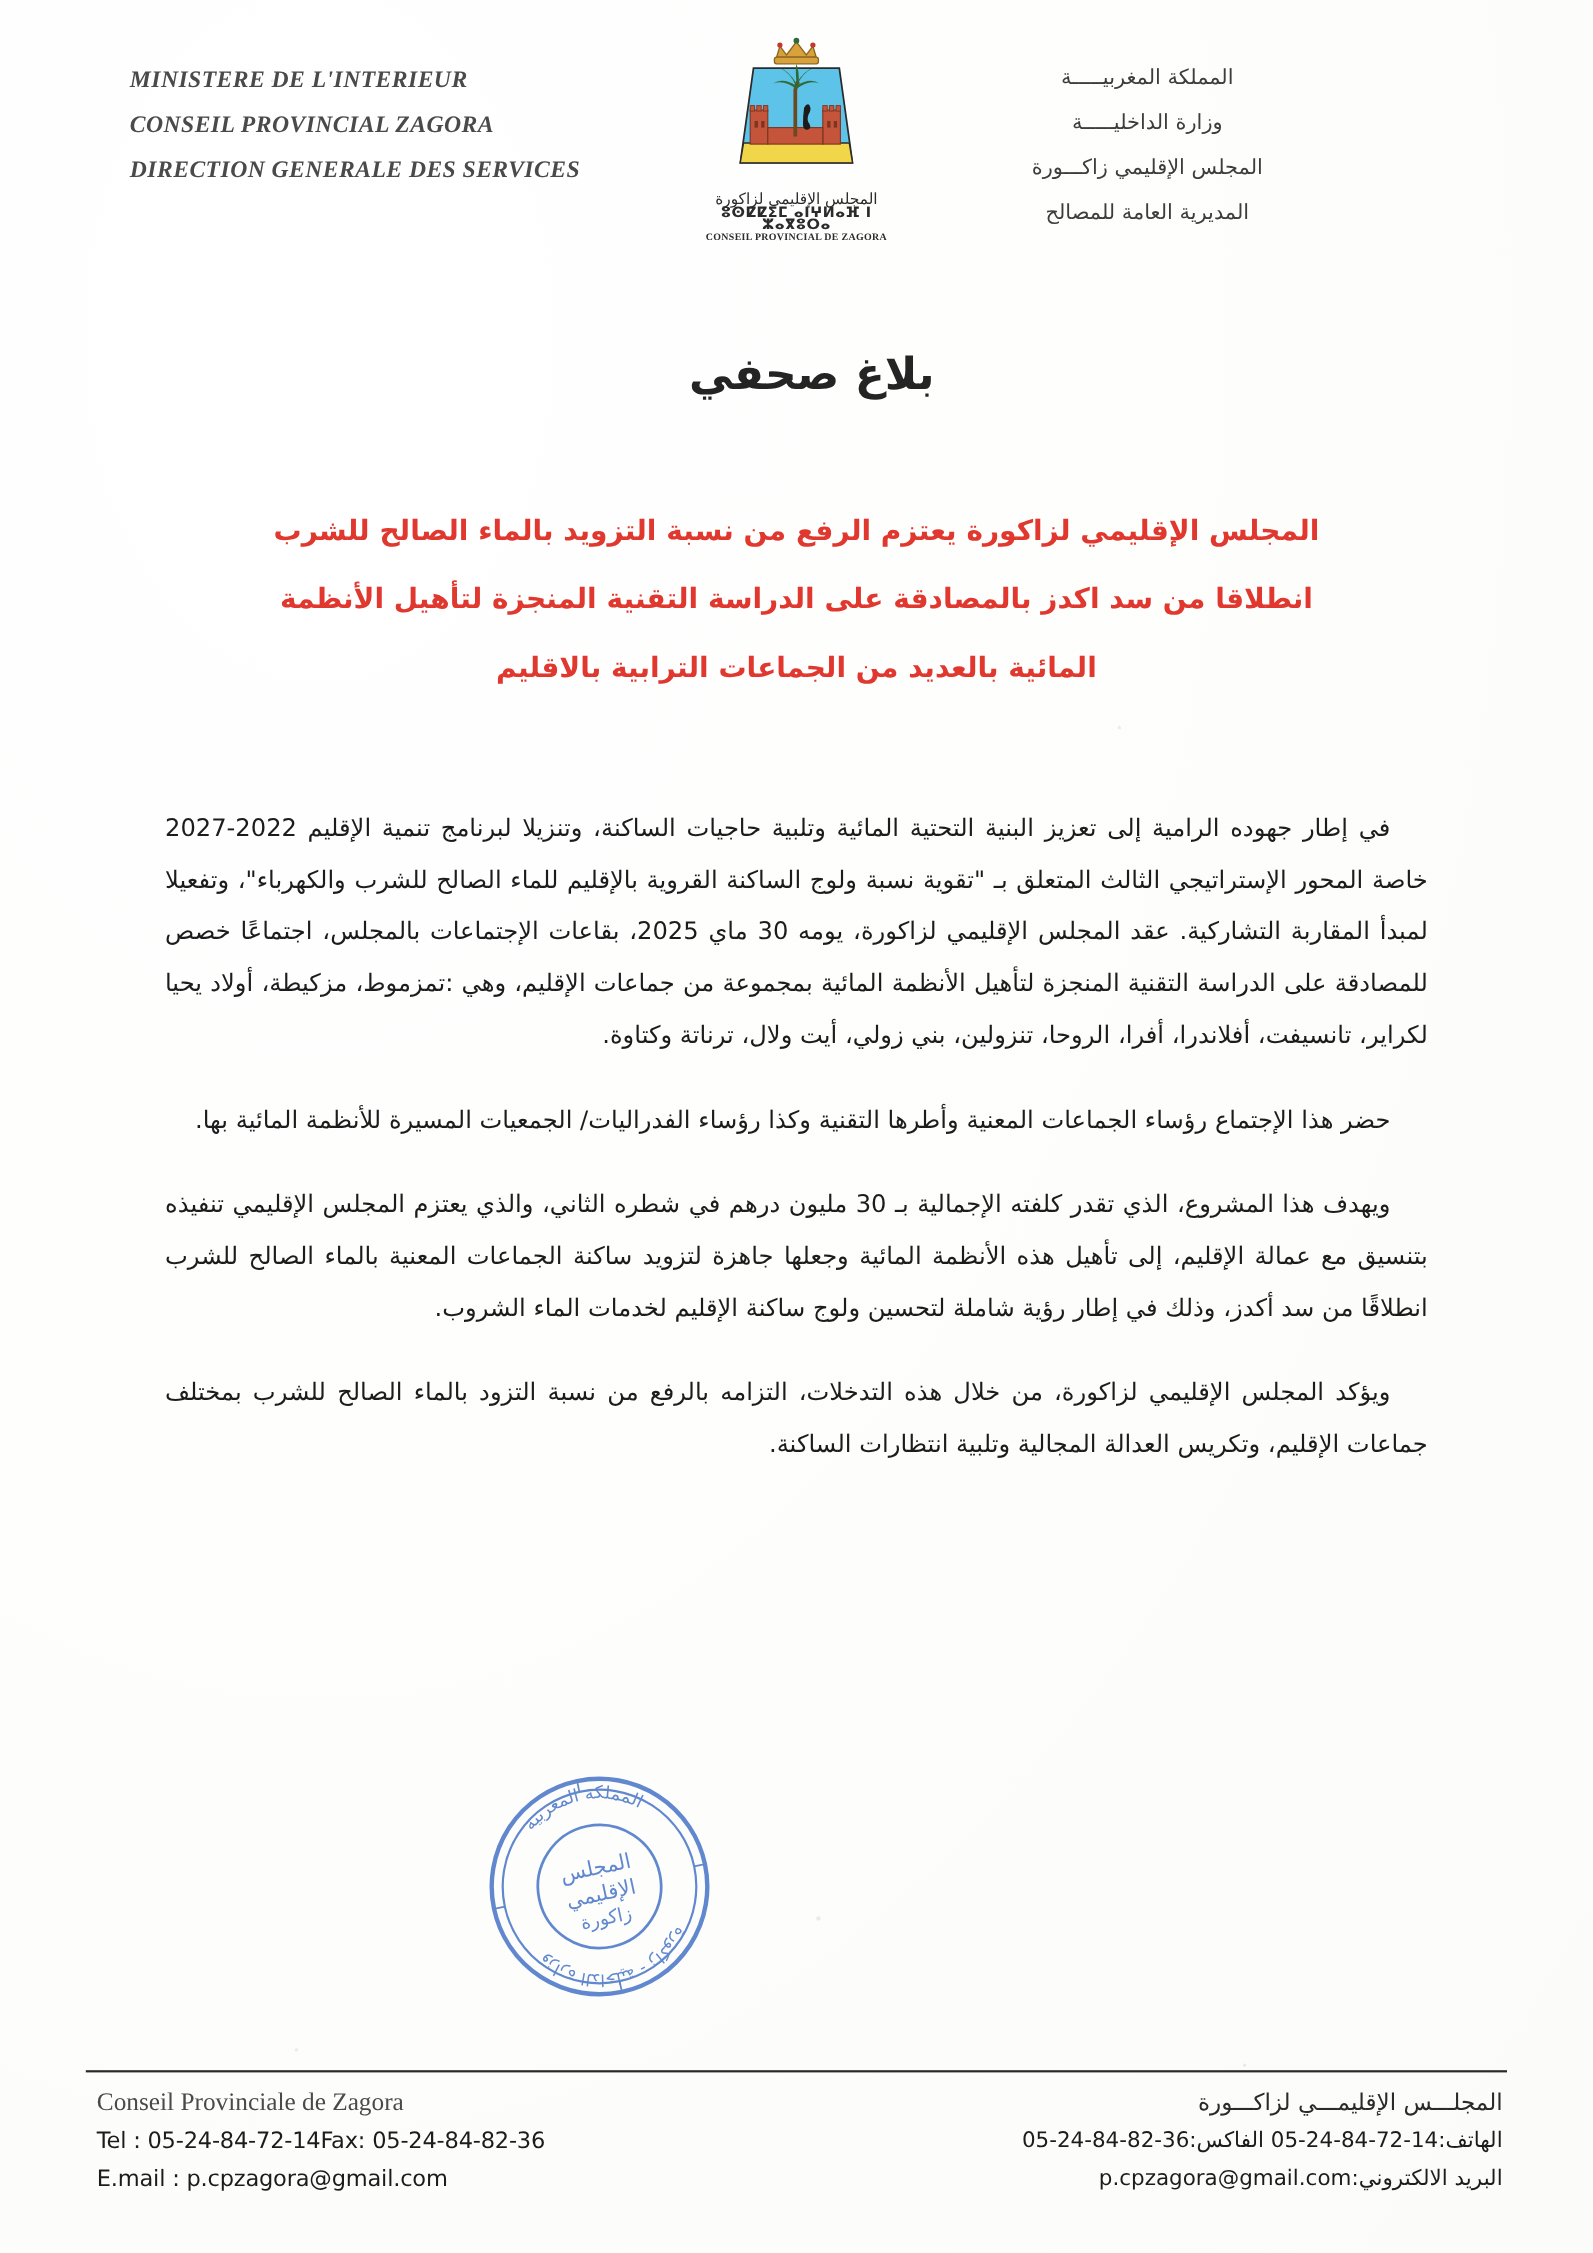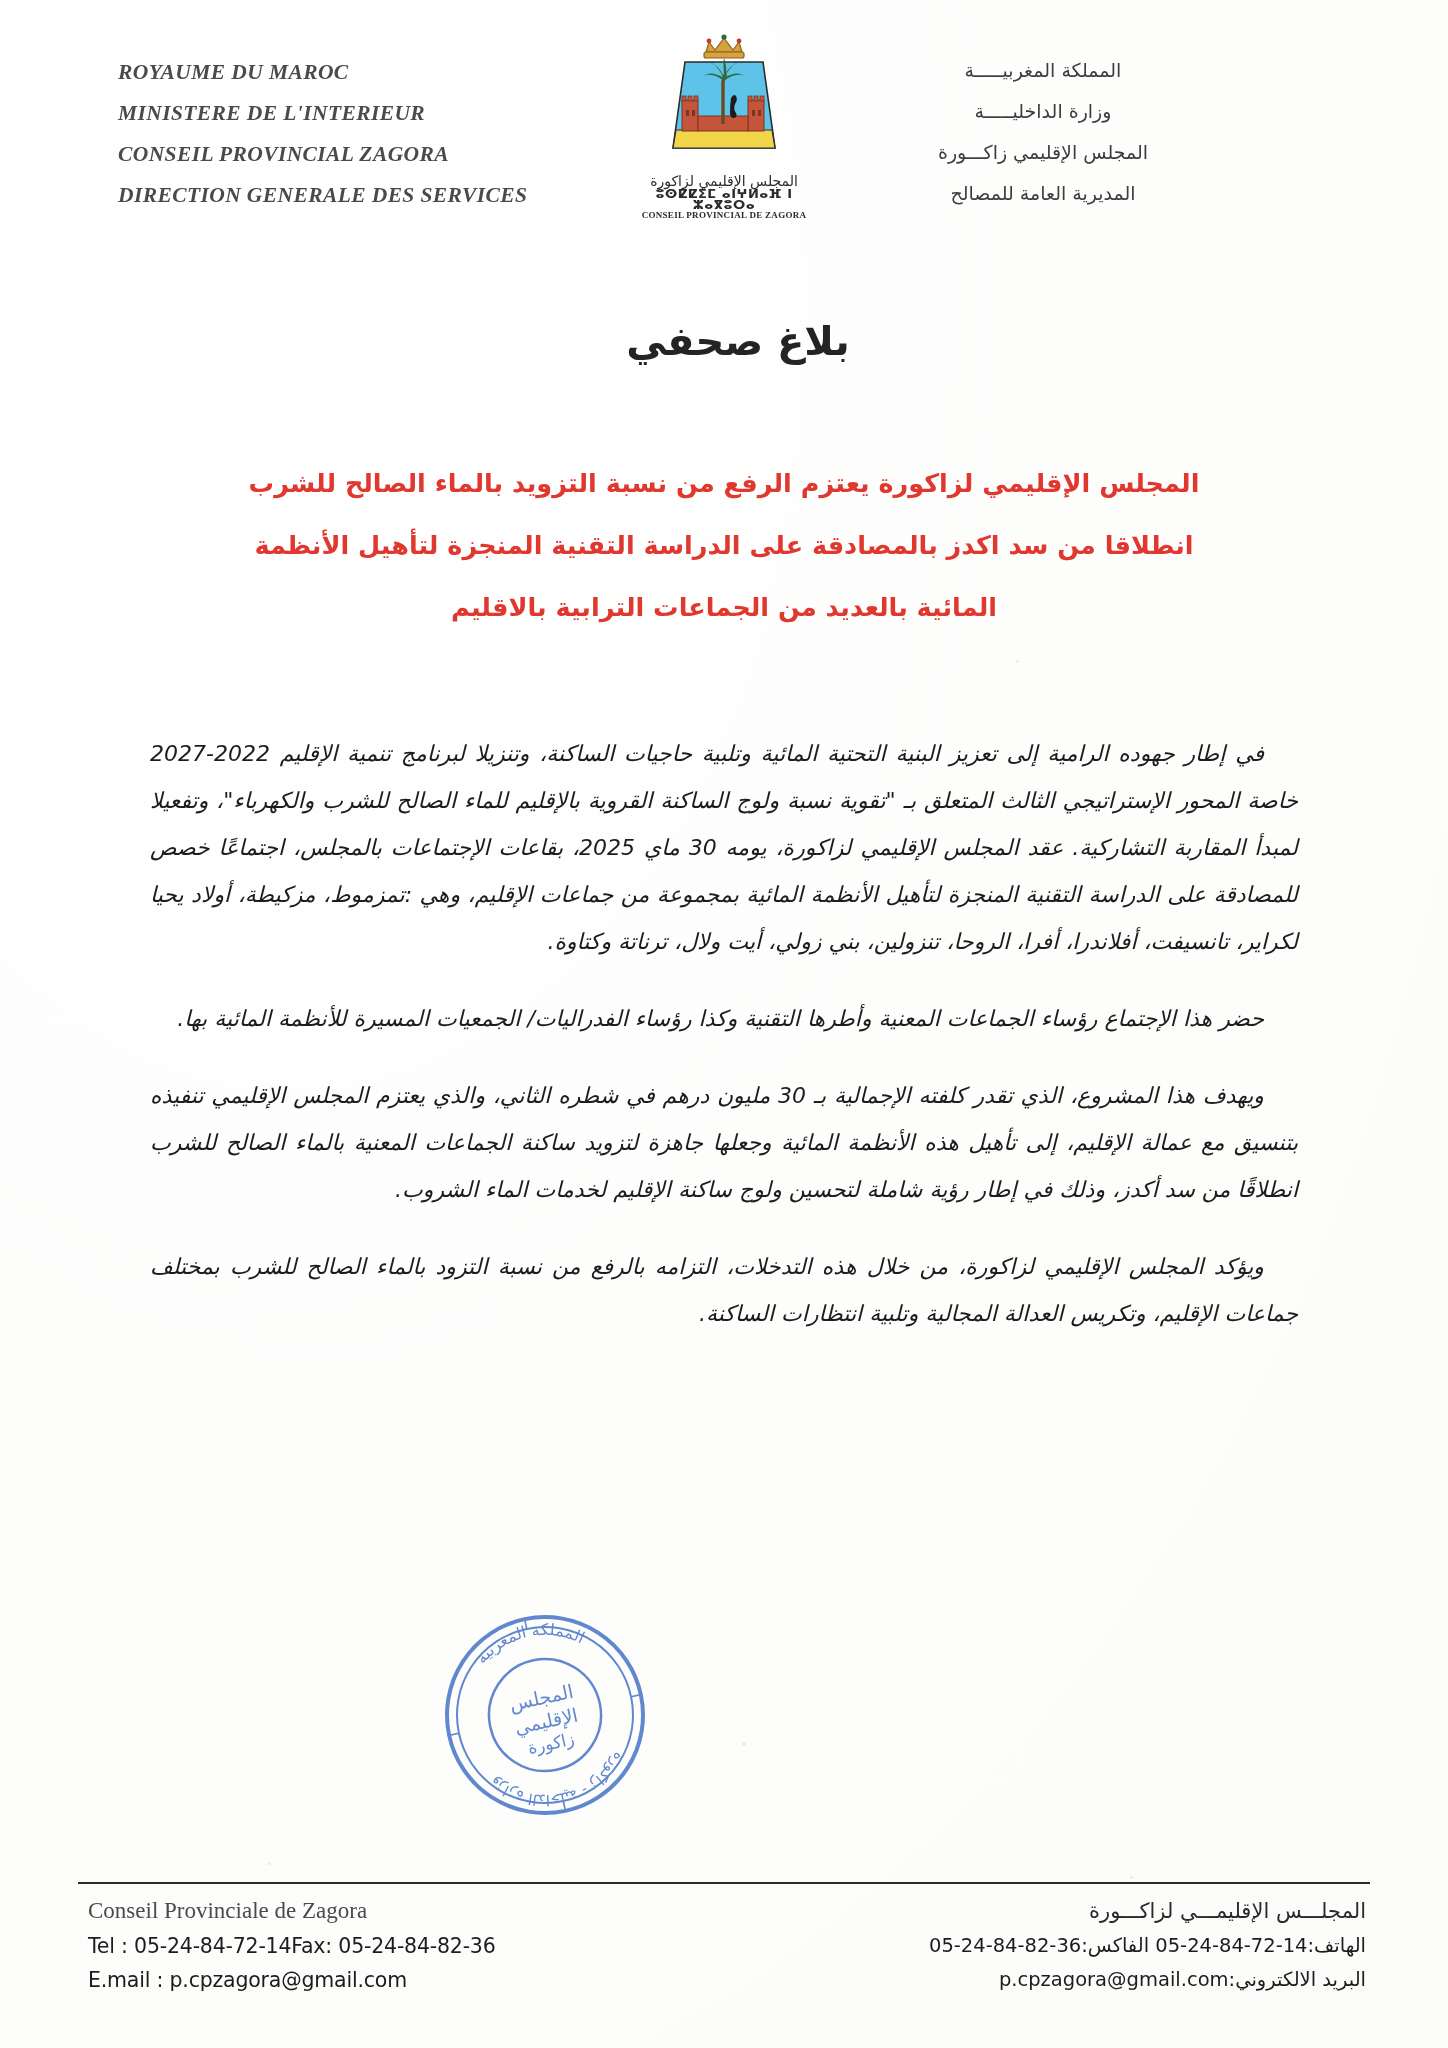--- a/index.html
+++ b/index.html
@@ -79,21 +79,21 @@
   }
 
   
   .body-text{
     position:absolute;top:730px;left:150px;right:150px;
     direction:rtl;text-align:justify;
     font-family:"DejaVu Sans",sans-serif;
     font-size:22px;color:#1c1c1c;
     line-height:47px;
   }
-  .body-text p{margin:0 0 30px 0;text-indent:34px;font-style:italic;}
+  .body-text p{margin:0 0 30px 0;text-indent:34px;}
   .body-text p:last-child{margin-bottom:0;}
 
   
   .stamp{
     position:absolute;left:430px;top:1600px;
     width:230px;height:230px;
     opacity:.82;
   }
 
   
@@ -134,21 +134,20 @@
   .speck{position:absolute;background:#d8d8d4;border-radius:50%;opacity:.5;}
 </style>
 </head>
 <body>
 
 <div class="page">
 
   <div class="header">
 
     <div class="hdr-fr">
-      <div>ROYAUME DU MAROC</div>
       <div>MINISTERE DE L'INTERIEUR</div>
       <div>CONSEIL PROVINCIAL ZAGORA</div>
       <div>DIRECTION GENERALE DES SERVICES</div>
     </div>
 
     <div class="hdr-ar">
       <div>المملكة المغربيـــــة</div>
       <div>وزارة الداخليـــــة</div>
       <div>المجلس الإقليمي زاكـــورة</div>
       <div>المديرية العامة للمصالح</div>

